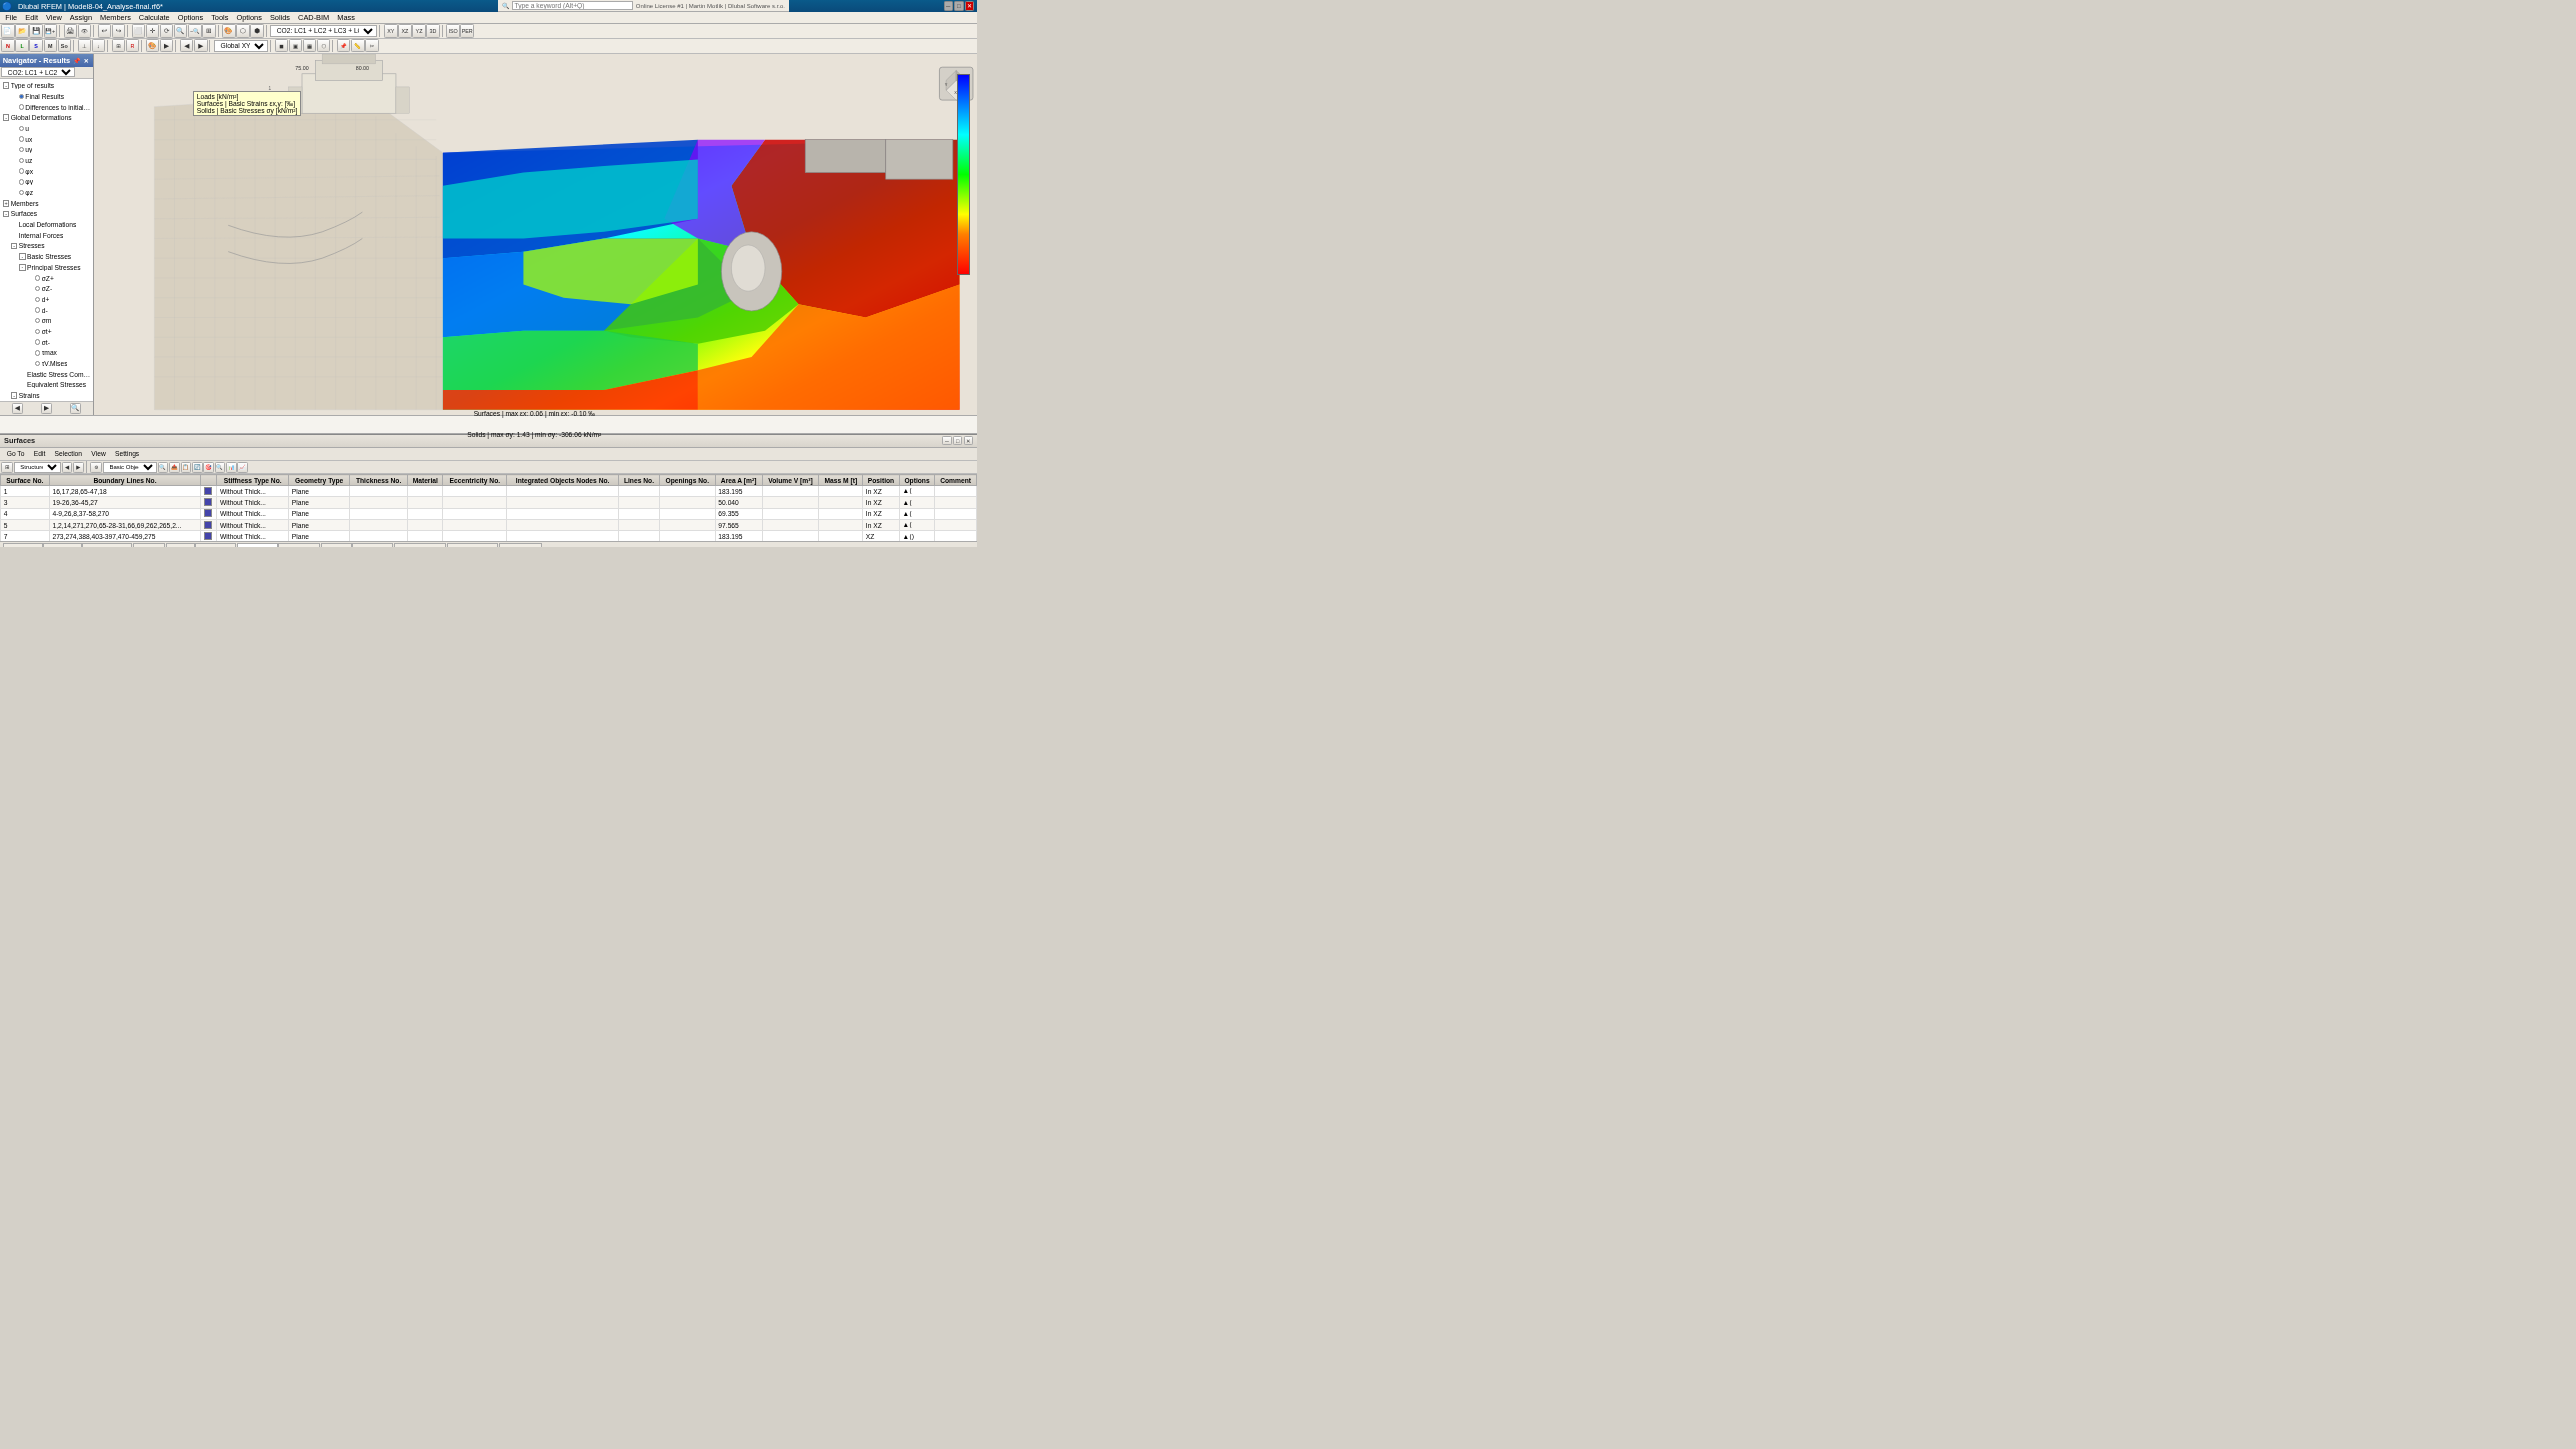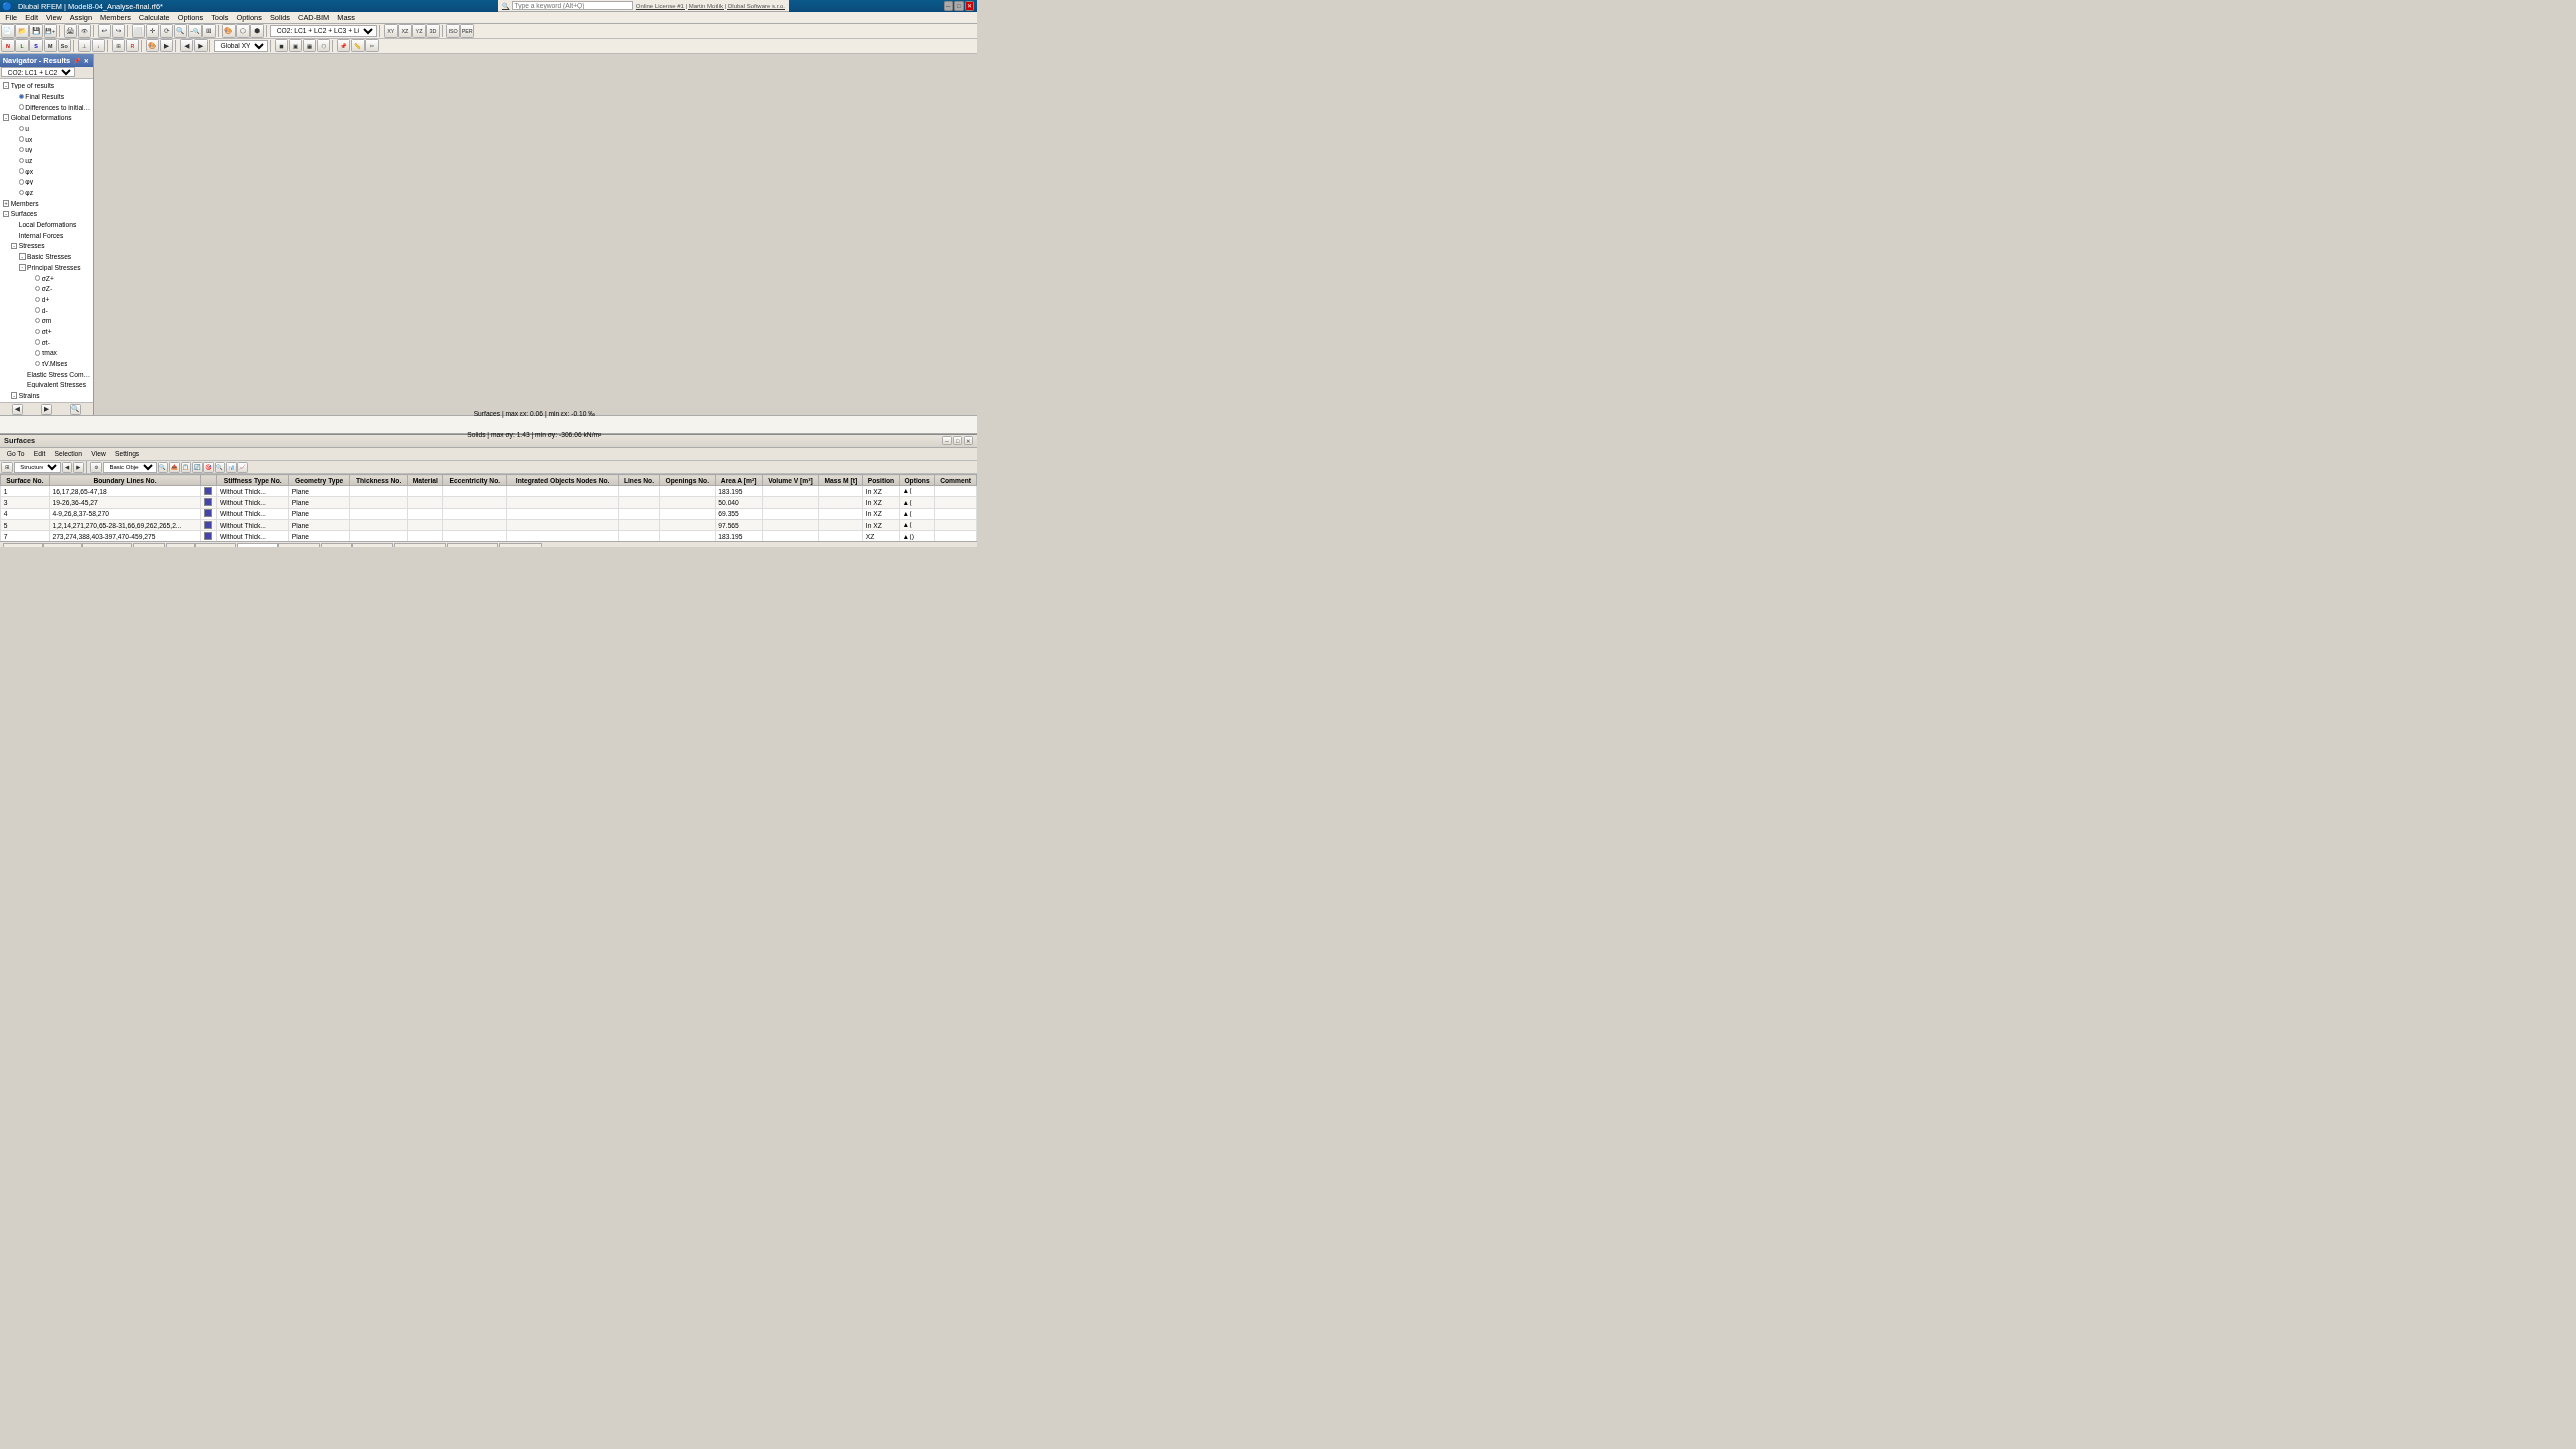--- a/index.html
+++ b/index.html
@@ -92,21 +92,20 @@
       background: white;
       font-size: 6.7px;
       padding: 0 1.3px;
       cursor: pointer;
     }
 
     
     .main-layout {
       display: flex;
       height: calc(100% - 12px - 12px - 14.8px - 14.8px);
-      flex-direction: column;
     }
 
     
     .navigator {
       width: 94px;
       background: #f5f3ee;
       border-right: 1.3px solid #999;
       display: flex;
       flex-direction: column;
       overflow: hidden;
@@ -426,21 +425,21 @@
     }
   </style>
 </head>
 <body>
 
 <div class="title-bar">
   <div class="title-bar-left">
     <span style="font-size:8px; margin-right:2.7px;">🔵</span>
     <span>Dlubal RFEM | Model8-04_Analyse-final.rf6*</span>
   </div>
-  <div style="position:absolute; top:0; right:188px; height:12px; display:flex; align-items:center; gap:2.7px; background:#f0ece4; padding:0 4px; border-bottom:0.7px solid #aaa; font-size:6.7px; color:#333;text-decoration:underline;">
+  <div style="position:absolute; top:0; right:188px; height:12px; display:flex; align-items:center; gap:2.7px; background:#f0ece4; padding:0 4px; border-bottom:0.7px solid #aaa; font-size:6.7px; color:#333;">
     <span style="color:#888; font-size:6px;">🔍</span>
     <input class="search-input" style="width: 121px;" placeholder="Type a keyword (Alt+Q)">
     <span style="font-size:6px; color:#555; white-space:nowrap;">Online License #1 | Martin Motlík | Dlubal Software s.r.o.</span>
   </div>
   <div class="title-bar-right">
     <div class="title-btn">─</div>
     <div class="title-btn">□</div>
     <div class="title-btn close">✕</div>
   </div>
 </div>

